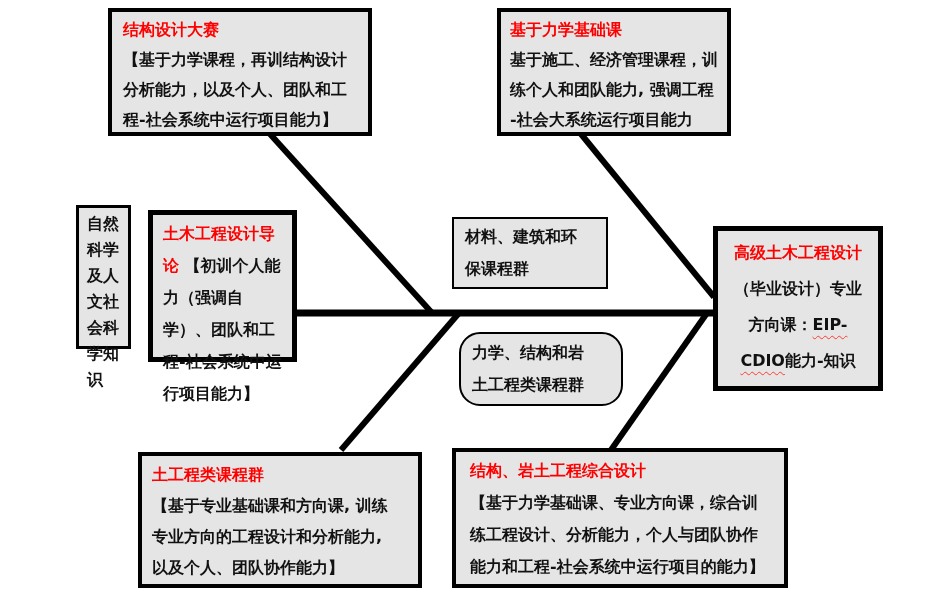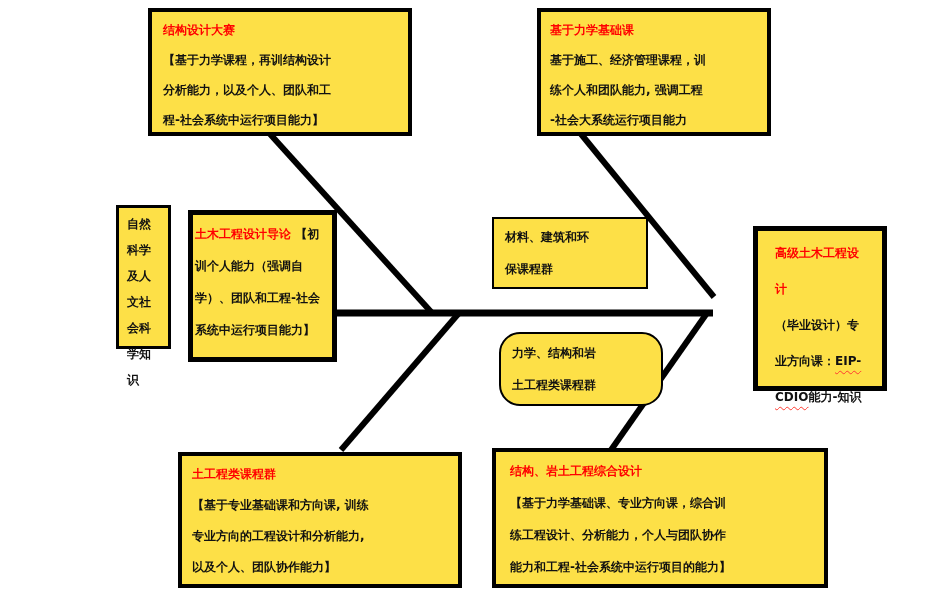--- a/index.html
+++ b/index.html
@@ -14,46 +14,45 @@
     background:#ffffff;
     font-family:"DejaVu Sans","Liberation Sans",sans-serif;
     font-weight:700;
     color:var(--ink);
     overflow:hidden;
   }
   #wires{position:absolute;left:0;top:0;width:940px;height:594px;}
   .box{
     position:absolute;
     box-sizing:border-box;
-    background:#fde047;
+    background:#e5e5e5;
     border:4px solid var(--line);
-    font-size:12px;
+    font-size:16px;
     letter-spacing:0;
-    margin-left:40px;
   }
   .title{color:var(--red);display:block;}
   .inline-title{color:var(--red);}
   .body{color:var(--ink);}
   .prelines{white-space:pre-line;}
   .flow{word-break:break-all;}
 
   
   .b-contest{left:108px;top:8px;width:264px;height:128px;padding:3px 11px;line-height:30px;}
   
   .b-engsys{left:497px;top:8px;width:234px;height:128px;padding:3px 9px;line-height:30px;}
   
   .b-tail{left:76px;top:205px;width:55px;height:144px;border-width:3px;padding:3px 0 0 8px;line-height:26px;}
   .b-tail .body{display:block;width:34px;word-break:break-all;}
   
-  .b-intro{left:148px;top:210px;width:149px;height:152px;border-width:5px;padding:3px 2px;line-height:32px;}
+  .b-intro{left:148px;top:210px;width:149px;height:152px;border-width:5px;padding:3px 10px;line-height:32px;}
   
   .b-mat{left:452px;top:217px;width:156px;height:72px;border-width:2px;padding:2px 11px;line-height:32px;}
   .b-mech{left:459px;top:332px;width:164px;height:74px;border-width:2px;padding:3px 11px;line-height:32px;border-radius:21px;}
   
-  .b-adv{left:713px;top:226px;width:134px;height:165px;border-width:5px;padding:4px 17px;line-height:36px;}
+  .b-adv{left:713px;top:226px;width:170px;height:165px;border-width:5px;padding:4px 11px;line-height:36px;text-align:center;}
   
   .b-major{left:138px;top:452px;width:284px;height:136px;padding:3px 10px;line-height:31px;}
   
   .b-comp{left:452px;top:448px;width:336px;height:140px;padding:3px 14px;line-height:32px;}
 
   .squiggle{
     text-decoration-line:underline;
     text-decoration-style:wavy;
     text-decoration-color:#ff3b30;
     text-decoration-thickness:1px;

